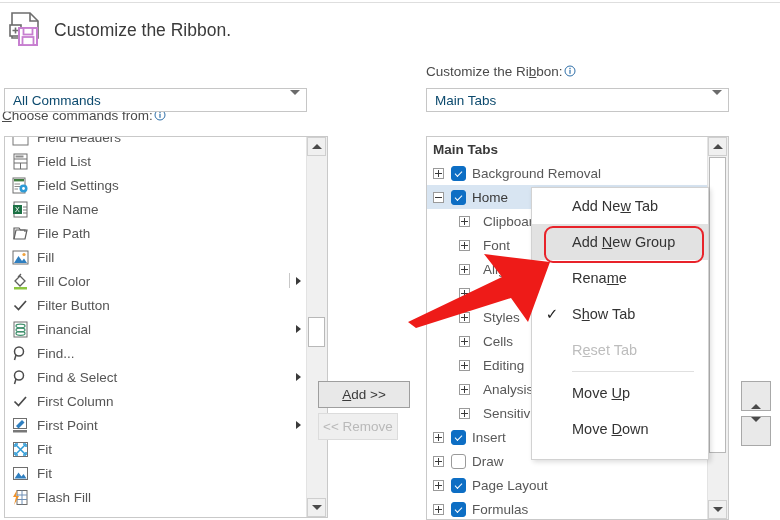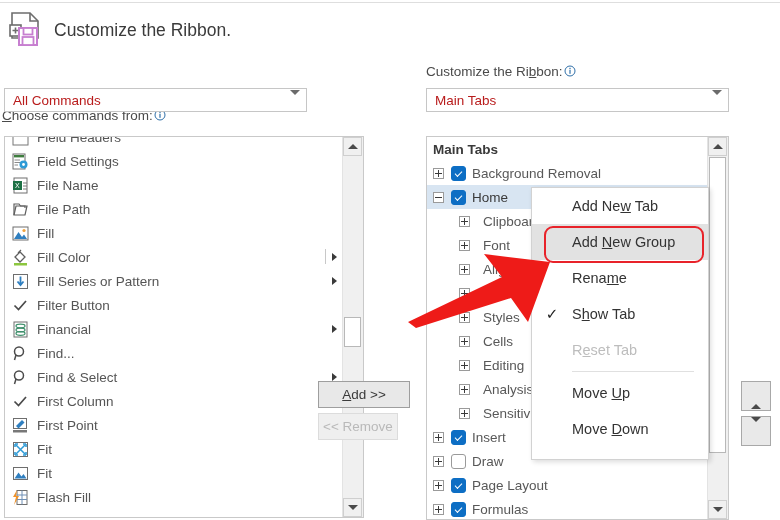--- a/index.html
+++ b/index.html
@@ -28,21 +28,21 @@
   .info-i{
     display:inline-block;width:12px;height:12px;vertical-align:-1px;
     margin-left:1px;
   }
 
   
   .combo{
     position:absolute;background:#fff;border:1px solid #c6c6c6;
     box-sizing:border-box;display:flex;align-items:center;
   }
-  .combo .val{font-size:13.5px;color:#b91c1c;padding-left:8px;flex:1;white-space:nowrap;}
+  .combo .val{font-size:13.5px;color:#0c4a6e;padding-left:8px;flex:1;white-space:nowrap;}
   .combo .arw{
     width:22px;text-align:center;color:#5a5a5a;font-size:9px;line-height:1;
   }
   .tri-down{
     width:0;height:0;border-left:5px solid transparent;border-right:5px solid transparent;
     border-top:5px solid #6b6b6b;margin:0 auto;
   }
 
   
   .pane{
@@ -160,30 +160,40 @@
           <rect x="5.4" y="4.8" width="1.2" height="4" fill="#2f6fa8"></rect>
           <rect x="5.4" y="2.8" width="1.2" height="1.3" fill="#2f6fa8"></rect>
         </svg></span>
   </div>
 
   <div class="combo" style="left:4px;top:88px;width:303px;height:24px;">
     <span class="val">All Commands</span>
     <span class="arw"><span class="tri-down"></span></span>
   </div>
 
-  <div class="pane" style="left:4px;top:136px;width:360px;height:382px;">
+  <div class="pane" style="left:4px;top:136px;width:324px;height:382px;">
     <div class="cmdlist" id="cmdlist">
         <div class="cmdrow" style="margin-top: -12px;">
           <span class="ci">
             <svg width="17" height="17" viewBox="0 0 17 17">
               <rect x="1" y="1" width="15" height="15" fill="#fff" stroke="#777"></rect>
               <rect x="1" y="1" width="15" height="4" fill="#e8e8e8" stroke="#777"></rect>
             </svg>
           </span>
           <span class="ct">Field Headers</span>
+        </div>
+        <div class="cmdrow">
+          <span class="ci">
+            <svg width="17" height="17" viewBox="0 0 17 17">
+              <rect x="2" y="1" width="13" height="15" fill="#fff" stroke="#6e6e6e"></rect>
+              <path d="M2 6 H15 M2 10 H15 M8.5 10 V16" stroke="#6e6e6e" fill="none"></path>
+              <rect x="3.5" y="2.5" width="8" height="2" fill="#8d8d8d"></rect>
+            </svg>
+          </span>
+          <span class="ct">Field List</span>
         </div>
         <div class="cmdrow">
           <span class="ci">
             <svg width="17" height="17" viewBox="0 0 17 17">
               <rect x="1" y="1" width="12" height="15" fill="#fff" stroke="#6e6e6e"></rect>
               <rect x="2" y="2" width="10" height="2.4" fill="#3e7d3e"></rect>
               <path d="M2.5 7 H8 M2.5 9.5 H8 M2.5 12 H6" stroke="#8a8a8a"></path>
               <circle cx="11.5" cy="11.5" r="4" fill="#2e9bd6"></circle>
               <circle cx="11.5" cy="11.5" r="1.4" fill="#fff"></circle>
             </svg>
@@ -223,30 +233,20 @@
         <div class="cmdrow">
           <span class="ci">
             <svg width="17" height="17" viewBox="0 0 17 17">
               <path d="M3 8 L8 3 L13 8 L8 13 Z" fill="#fff" stroke="#5f5f5f" stroke-width="1.3"></path>
               <path d="M6 4 L9 1" stroke="#5f5f5f" stroke-width="1.3"></path>
               <rect x="2" y="14" width="13" height="2.5" fill="#8cc63f"></rect>
             </svg>
           </span>
           <span class="ct">Fill Color</span>
           <span class="subsep"></span>
-          <span class="sub"></span>
-        </div>
-        <div class="cmdrow">
-          <span class="ci">
-            <svg width="17" height="17" viewBox="0 0 17 17">
-              <rect x="1.5" y="1.5" width="14" height="14" fill="#fff" stroke="#6e6e6e"></rect>
-              <path d="M8.5 3.5 V11 M5.5 8.5 L8.5 12 L11.5 8.5" stroke="#2f7fc0" stroke-width="1.8" fill="none"></path>
-            </svg>
-          </span>
-          <span class="ct">Fill Series or Pattern</span>
           <span class="sub"></span>
         </div>
         <div class="cmdrow">
           <span class="ci">
             <svg width="17" height="17" viewBox="0 0 17 17">
               <path d="M2.5 8.5 L6.5 12.5 L14 4" stroke="#4a4a4a" stroke-width="1.7" fill="none"></path>
             </svg>
           </span>
           <span class="ct">Filter Button</span>
         </div>

